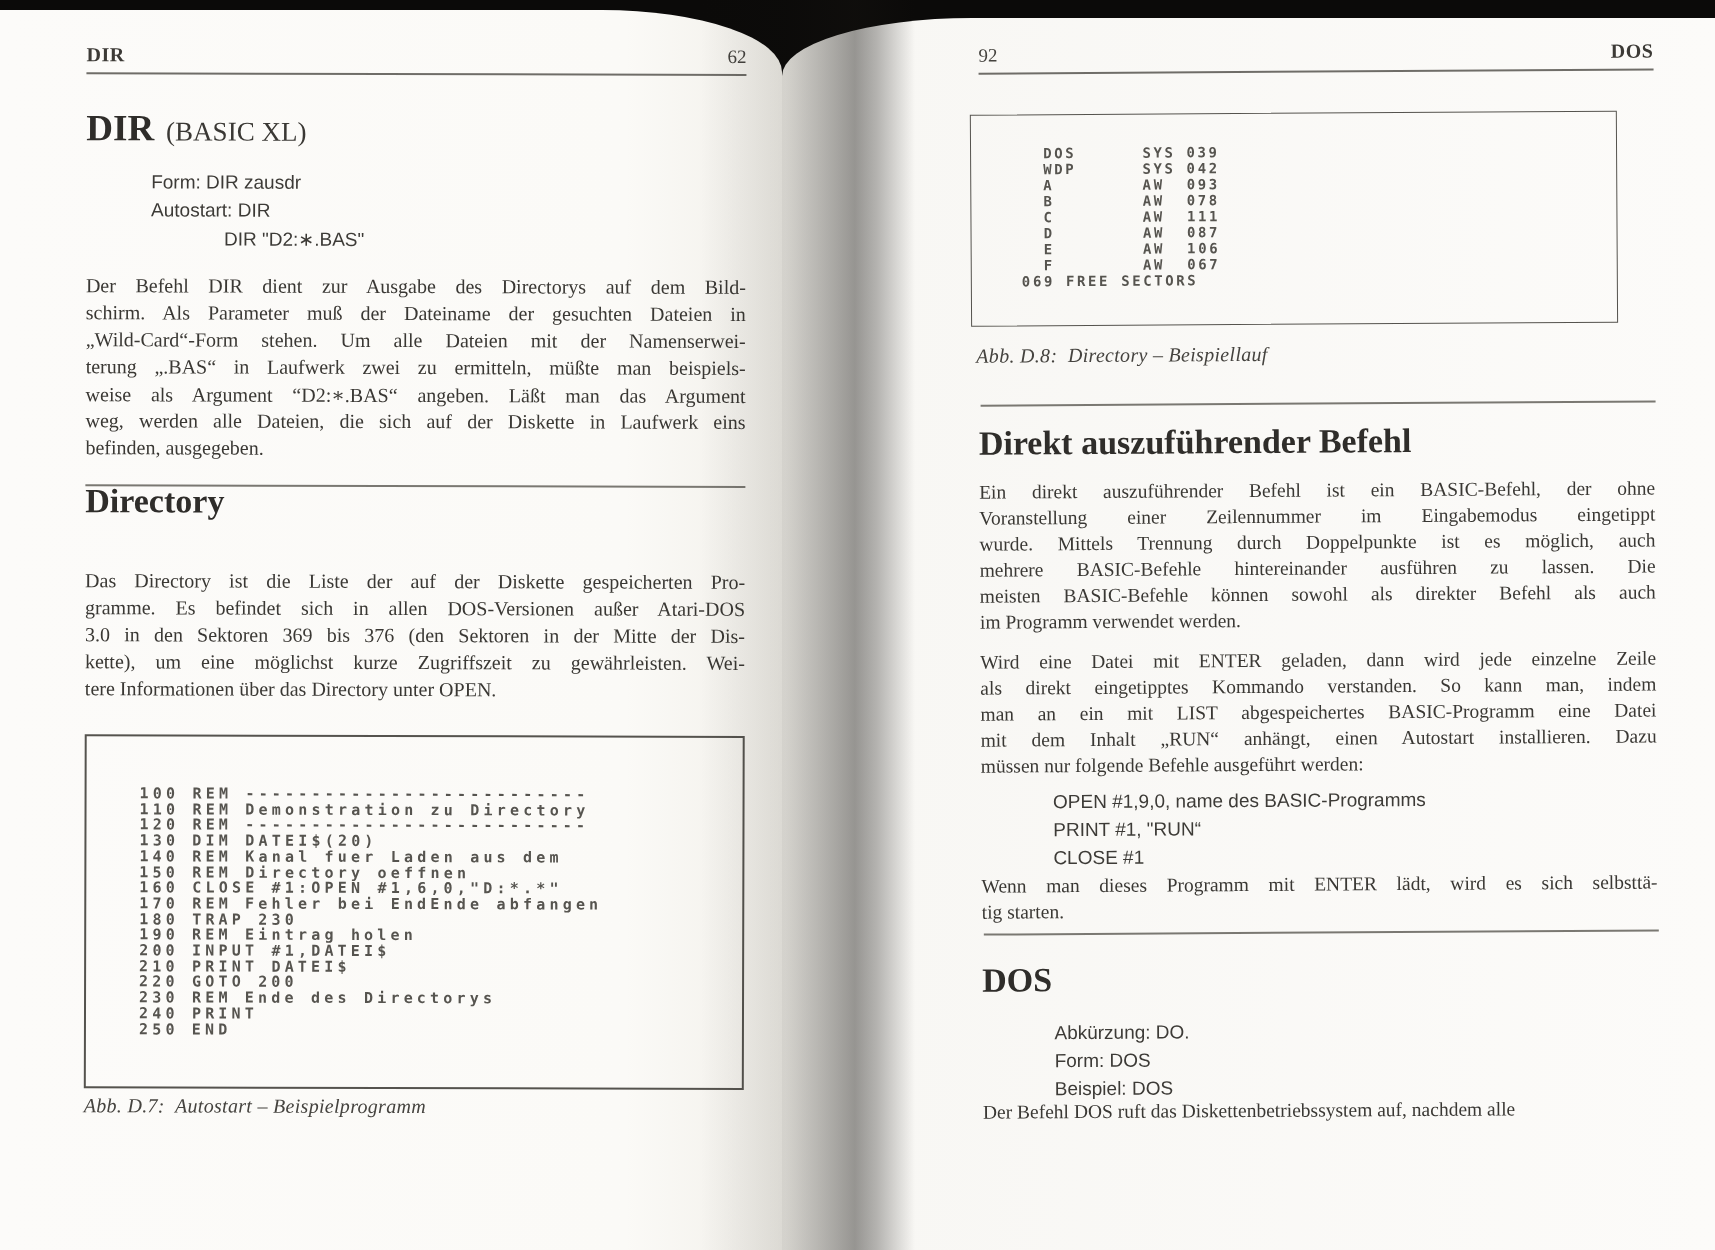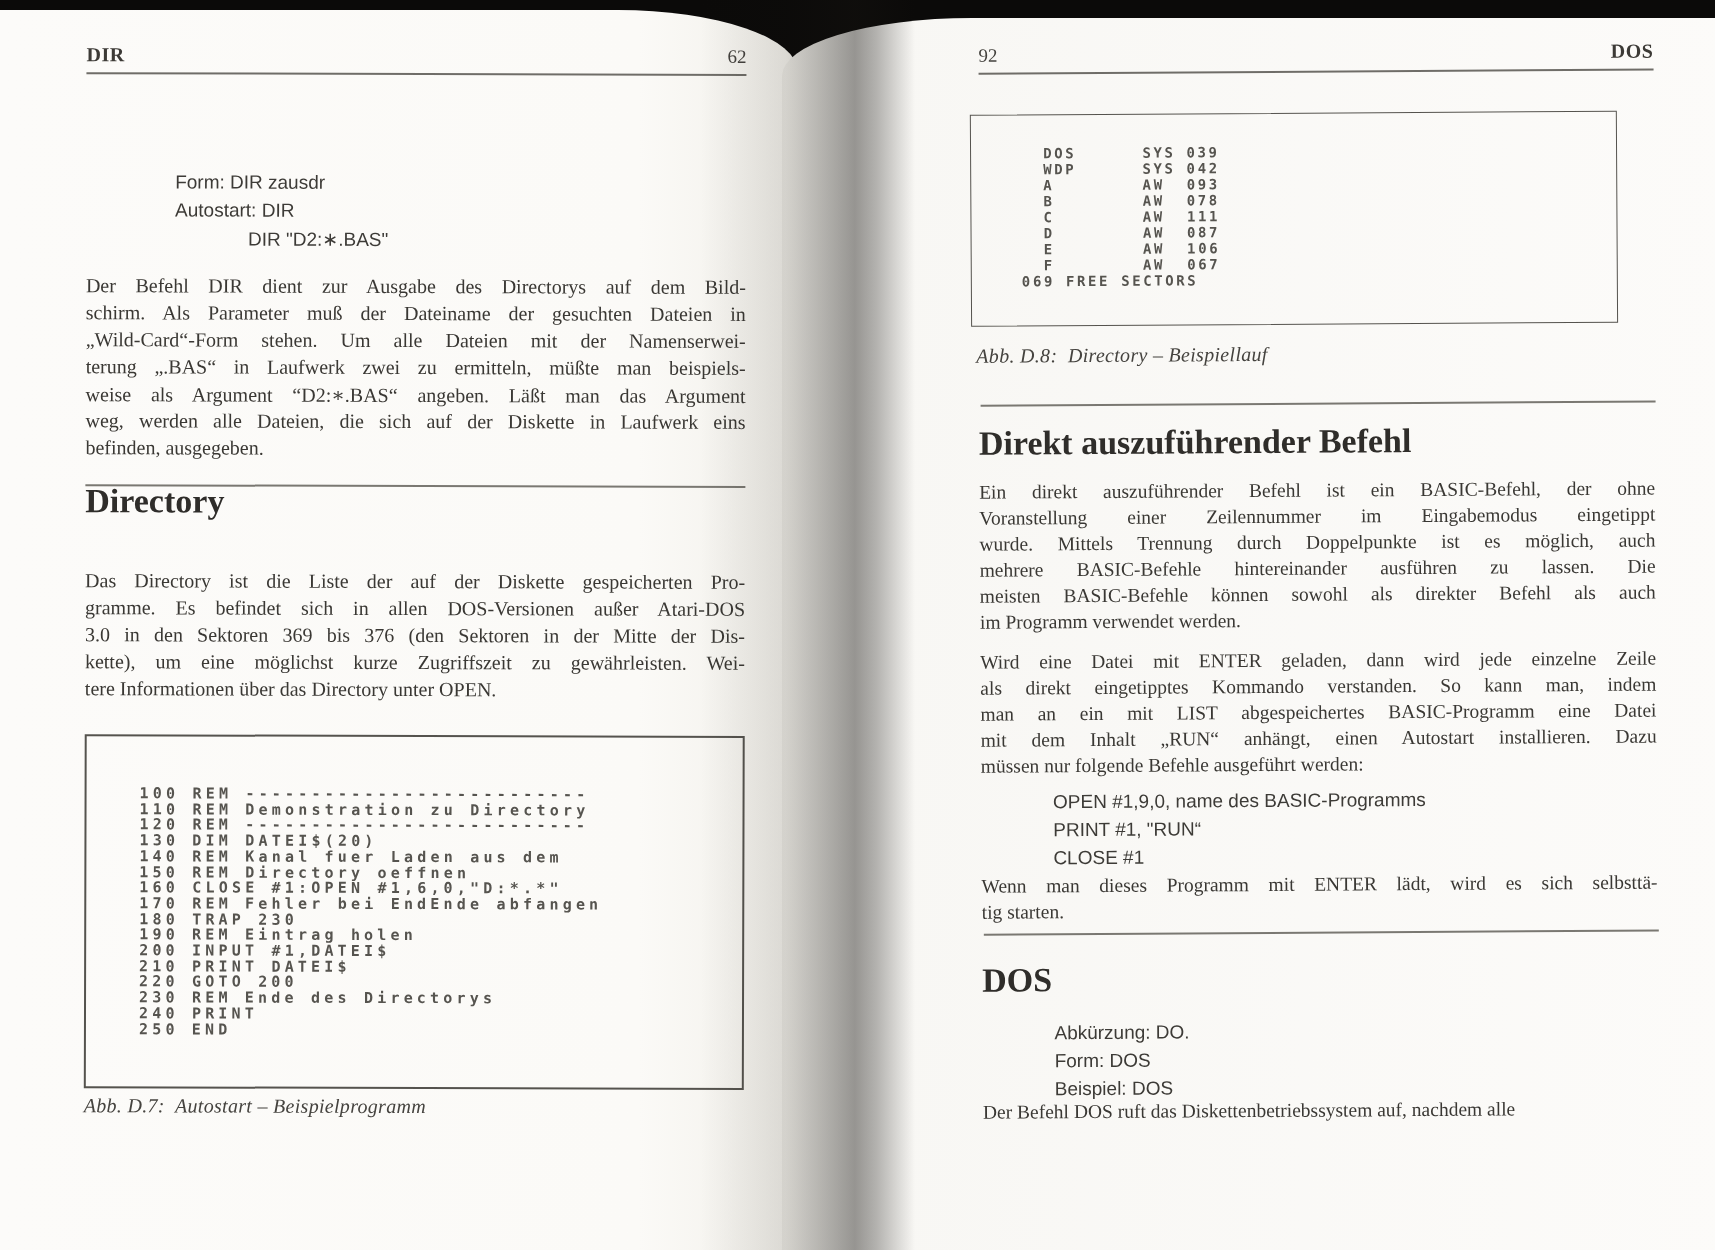--- a/index.html
+++ b/index.html
@@ -1,19 +1,19 @@
 <!DOCTYPE html>
 <html><head>
 <meta charset="utf-8">
 <style>
   html,body{margin:0;padding:0;background:#0b0a09;}
   .spread{position:relative;width:1715px;height:1250px;overflow:hidden;
           font-family:"Liberation Serif","DejaVu Serif",serif;color:#333;}
   
-  .page{position:absolute;background:#fbfaf7;padding-left:16px;}
+  .page{position:absolute;background:#fbfaf7;}
   .page-left{left:0;top:10px;width:782px;height:1240px;
              border-top-right-radius:180px 62px;
              background:linear-gradient(90deg,#fcfbf9 0%,#fbfaf7 80%,#f1efe9 100%);}
   .page-right{left:782px;top:18px;width:933px;height:1232px;
               border-top-left-radius:190px 58px;
               background:linear-gradient(90deg,#e9e7e1 0%,#f8f7f4 10%,#fcfbf9 100%);}
   .gutter-shadow{position:absolute;left:700px;top:0;width:215px;height:1250px;pointer-events:none;
      background:linear-gradient(90deg,rgba(20,18,15,0) 0%,rgba(20,18,15,0.10) 40%,
                 rgba(20,18,15,0.42) 72%,rgba(20,18,15,0.30) 82%,rgba(20,18,15,0) 100%);}
   .content{position:absolute;left:0;top:0;width:100%;height:100%;}
@@ -46,22 +46,26 @@
 <div class="spread">
 
   <div class="page page-left">
     <div class="content">
 
       <div class="abs running-head" style="left:85px;top:34px;width:660px;">
         <span class="head-section">DIR</span>
         <span class="head-page">62</span>
       </div>
 
+      <div class="abs" style="left:85px;top:97px;">
+        <span class="h1" style="font-size:37px;">DIR</span>
+        <span style="font-size:27px;color:#3a3834;margin-left:8px;">(BASIC XL)</span>
+      </div>
 
-      <div class="abs sans" style="left:150px;top:162px;margin-left:24px;">
+      <div class="abs sans" style="left:150px;top:162px;">
         <div class="line">Form: DIR zausdr</div>
         <div class="line">Autostart: DIR</div>
         <div class="line" style="padding-left:73px;">DIR "D2:∗.BAS"</div>
       </div>
 
       <div class="abs body-text just" style="left:85px;top:265px;width:660px;">
           <div class="line">Der Befehl DIR dient zur Ausgabe des Directorys auf dem Bild-</div>
           <div class="line">schirm. Als Parameter muß der Dateiname der gesuchten Dateien in</div>
           <div class="line">„Wild-Card“-Form stehen. Um alle Dateien mit der Namenserwei-</div>
           <div class="line">terung „.BAS“ in Laufwerk zwei zu ermitteln, müßte man beispiels-</div>

